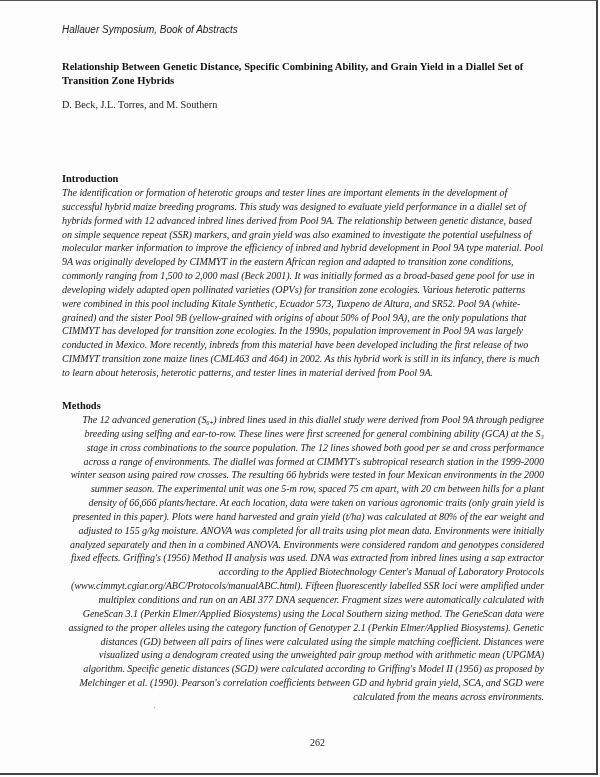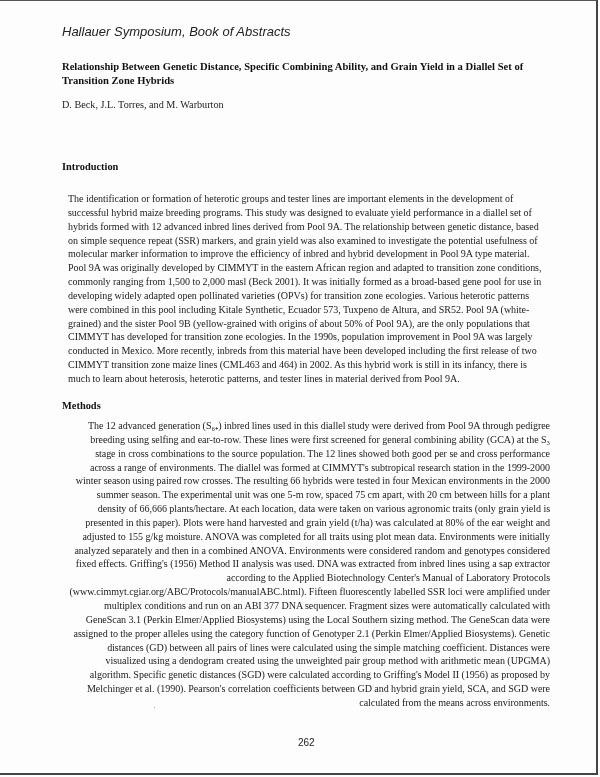--- a/index.html
+++ b/index.html
@@ -24,21 +24,21 @@
       border-right: 2px solid #444;
       border-bottom: 2px solid #444;
       box-sizing: border-box;
     }
     .running-head {
       position: absolute;
       left: 62px;
       top: 23px;
       font-family: "Liberation Sans", sans-serif;
       font-style: italic;
-      font-size: 13px;
+      font-size: 10px;
       color: #222;
     }
     .title {
       position: absolute;
       left: 62px;
       top: 59px;
       width: 480px;
       font-family: Liberation Serif, serif;
       font-weight: bold;
       font-size: 10.6px;
@@ -75,53 +75,54 @@
     }
     .section-body {
       position: absolute;
       left: 62px;
       width: 482px;
       font-family: "Liberation Serif", serif;
       font-size: 10.05px;
       line-height: 13.85px;
       color: #222;
       text-align: left;
-      margin: 6px;
+      margin: 0;
       letter-spacing: -0.05px;
+      font-style: italic;
     }
-    .intro-heading { top: 160px; }
+    .intro-heading { top: 172px; }
     .intro-body { top: 185px; }
     .methods-heading { top: 399px; }
     .methods-body { top: 412px; text-align: right; }
     .stray-mark {
       position: absolute;
       left: 154px;
       top: 706px;
       width: 1px;
       height: 1px;
       background: #aaa;
     }
     .page-number {
       position: absolute;
-      left: 298px;
+      left: 310px;
       top: 736px;
-      font-family: Liberation Sans, sans-serif;
+      font-family: Liberation Serif, serif;
       font-size: 10px;
       color: #222;
     }
   </style>
 </head>
 <body>
 
 <div class="page">
   <div class="running-head">Hallauer Symposium, Book of Abstracts</div>
 
   <h1 class="title">Relationship Between Genetic Distance, Specific Combining Ability, and Grain Yield in a Diallel Set of Transition Zone Hybrids</h1>
 
-  <div class="authors">D. Beck, J.L. Torres, and M. Warburton</div>
+  <div class="authors">D. Beck, J.L. Torres, and M. Southern</div>
 
 
   <h2 class="section-heading intro-heading">Introduction</h2>
   <p class="section-body intro-body">The identification or formation of heterotic groups and tester lines are important elements in the development of successful hybrid maize breeding programs. This study was designed to evaluate yield performance in a diallel set of hybrids formed with 12 advanced inbred lines derived from Pool 9A. The relationship between genetic distance, based on simple sequence repeat (SSR) markers, and grain yield was also examined to investigate the potential usefulness of molecular marker information to improve the efficiency of inbred and hybrid development in Pool 9A type material. Pool 9A was originally developed by CIMMYT in the eastern African region and adapted to transition zone conditions, commonly ranging from 1,500 to 2,000 masl (Beck 2001). It was initially formed as a broad-based gene pool for use in developing widely adapted open pollinated varieties (OPVs) for transition zone ecologies. Various heterotic patterns were combined in this pool including Kitale Synthetic, Ecuador 573, Tuxpeno de Altura, and SR52. Pool 9A (white-grained) and the sister Pool 9B (yellow-grained with origins of about 50% of Pool 9A), are the only populations that CIMMYT has developed for transition zone ecologies. In the 1990s, population improvement in Pool 9A was largely conducted in Mexico. More recently, inbreds from this material have been developed including the first release of two CIMMYT transition zone maize lines (CML463 and 464) in 2002. As this hybrid work is still in its infancy, there is much to learn about heterosis, heterotic patterns, and tester lines in material derived from Pool 9A.</p>
 
   <h2 class="section-heading methods-heading">Methods</h2>
   <p class="section-body methods-body">The 12 advanced generation (S₆₊) inbred lines used in this diallel study were derived from Pool 9A through pedigree breeding using selfing and ear-to-row. These lines were first screened for general combining ability (GCA) at the S₃ stage in cross combinations to the source population. The 12 lines showed both good per se and cross performance across a range of environments. The diallel was formed at CIMMYT's subtropical research station in the 1999-2000 winter season using paired row crosses. The resulting 66 hybrids were tested in four Mexican environments in the 2000 summer season. The experimental unit was one 5-m row, spaced 75 cm apart, with 20 cm between hills for a plant density of 66,666 plants/hectare. At each location, data were taken on various agronomic traits (only grain yield is presented in this paper). Plots were hand harvested and grain yield (t/ha) was calculated at 80% of the ear weight and adjusted to 155 g/kg moisture. ANOVA was completed for all traits using plot mean data. Environments were initially analyzed separately and then in a combined ANOVA. Environments were considered random and genotypes considered fixed effects. Griffing's (1956) Method II analysis was used. DNA was extracted from inbred lines using a sap extractor according to the Applied Biotechnology Center's Manual of Laboratory Protocols (www.cimmyt.cgiar.org/ABC/Protocols/manualABC.html). Fifteen fluorescently labelled SSR loci were amplified under multiplex conditions and run on an ABI 377 DNA sequencer. Fragment sizes were automatically calculated with GeneScan 3.1 (Perkin Elmer/Applied Biosystems) using the Local Southern sizing method. The GeneScan data were assigned to the proper alleles using the category function of Genotyper 2.1 (Perkin Elmer/Applied Biosystems). Genetic distances (GD) between all pairs of lines were calculated using the simple matching coefficient. Distances were visualized using a dendogram created using the unweighted pair group method with arithmetic mean (UPGMA) algorithm. Specific genetic distances (SGD) were calculated according to Griffing's Model II (1956) as proposed by Melchinger et al. (1990). Pearson's correlation coefficients between GD and hybrid grain yield, SCA, and SGD were calculated from the means across environments.</p>
 
   <div class="stray-mark"></div>
 

